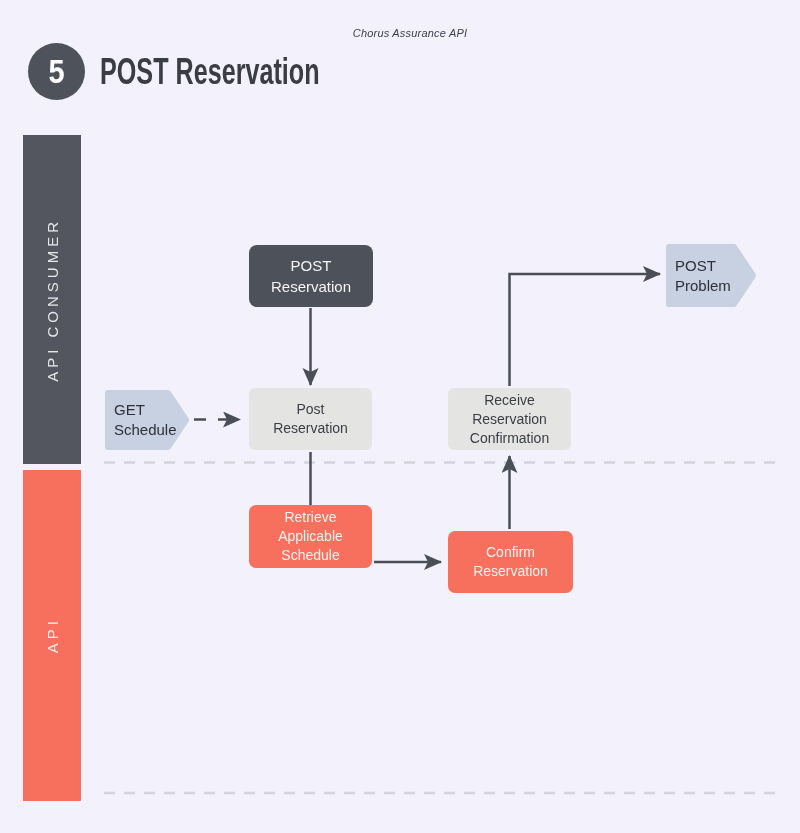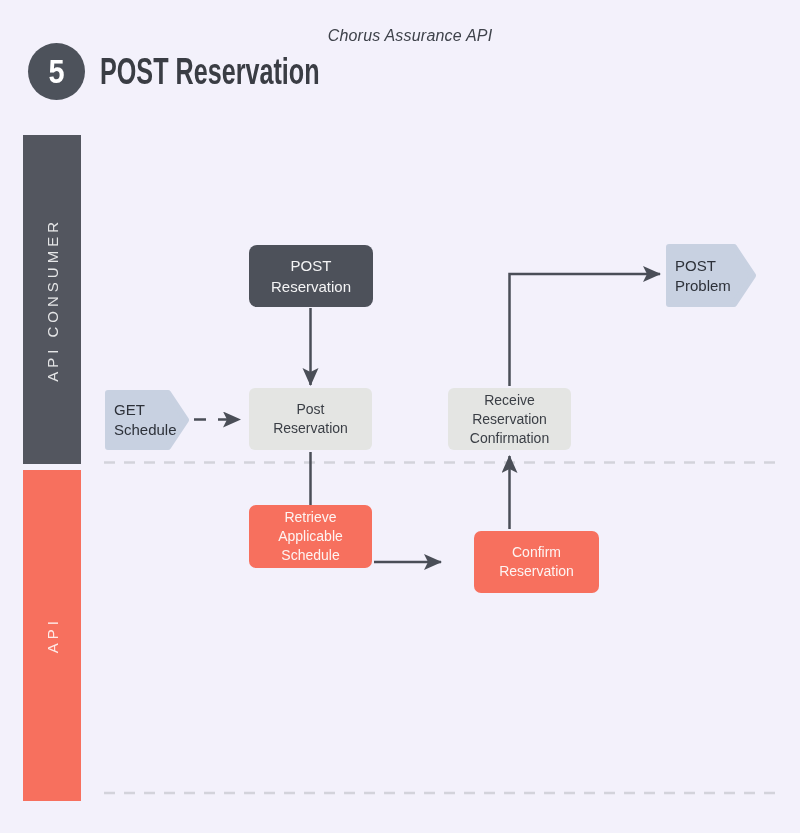--- a/index.html
+++ b/index.html
@@ -5,21 +5,21 @@
   html,body{margin:0;padding:0;background:#f3f1fb;}
   *{box-sizing:border-box;}
   .canvas{
     position:relative;width:800px;height:833px;overflow:hidden;
     background:#f3f1fb;
     font-family:"Liberation Sans",sans-serif;
   }
   
   .subtitle{
     position:absolute;left:20px;top:27px;width:780px;
-    text-align:center;font-style:italic;font-size:16px;
+    text-align:center;font-style:italic;font-size:11px;
     color:#3e424a;letter-spacing:.2px;
   }
   .step-circle{
     position:absolute;left:28px;top:43px;width:57px;height:57px;
     border-radius:50%;background:#4d525b;color:#ffffff;
     display:flex;align-items:center;justify-content:center;
   }
   .step-circle span{
     font-size:34px;font-weight:700;display:inline-block;
     transform:scaleX(.85);
@@ -113,21 +113,21 @@
 Reservation</div>
 
   <div class="node node-light" style="left:448px;top:388px;width:123px;height:62px;">Receive
 Reservation
 Confirmation</div>
 
   <div class="node node-salmon" style="left:249px;top:505px;width:123px;height:63px;">Retrieve
 Applicable
 Schedule</div>
 
-  <div class="node node-salmon" style="left:448px;top:531px;width:125px;height:62px;margin-left:26px;">Confirm
+  <div class="node node-salmon" style="left:448px;top:531px;width:125px;height:62px;">Confirm
 Reservation</div>
 
   <div class="signal" style="left:105px;top:390px;width:84px;height:60px;">
     <svg width="84" height="60" viewBox="0 0 84 60">
       <polygon points="3,3 63,3 81,30 63,57 3,57" fill="#c8d1e1" stroke="#c8d1e1" stroke-width="6" stroke-linejoin="round"></polygon>
     </svg>
     <span class="signal-label">GET
 Schedule</span>
   </div>
 

